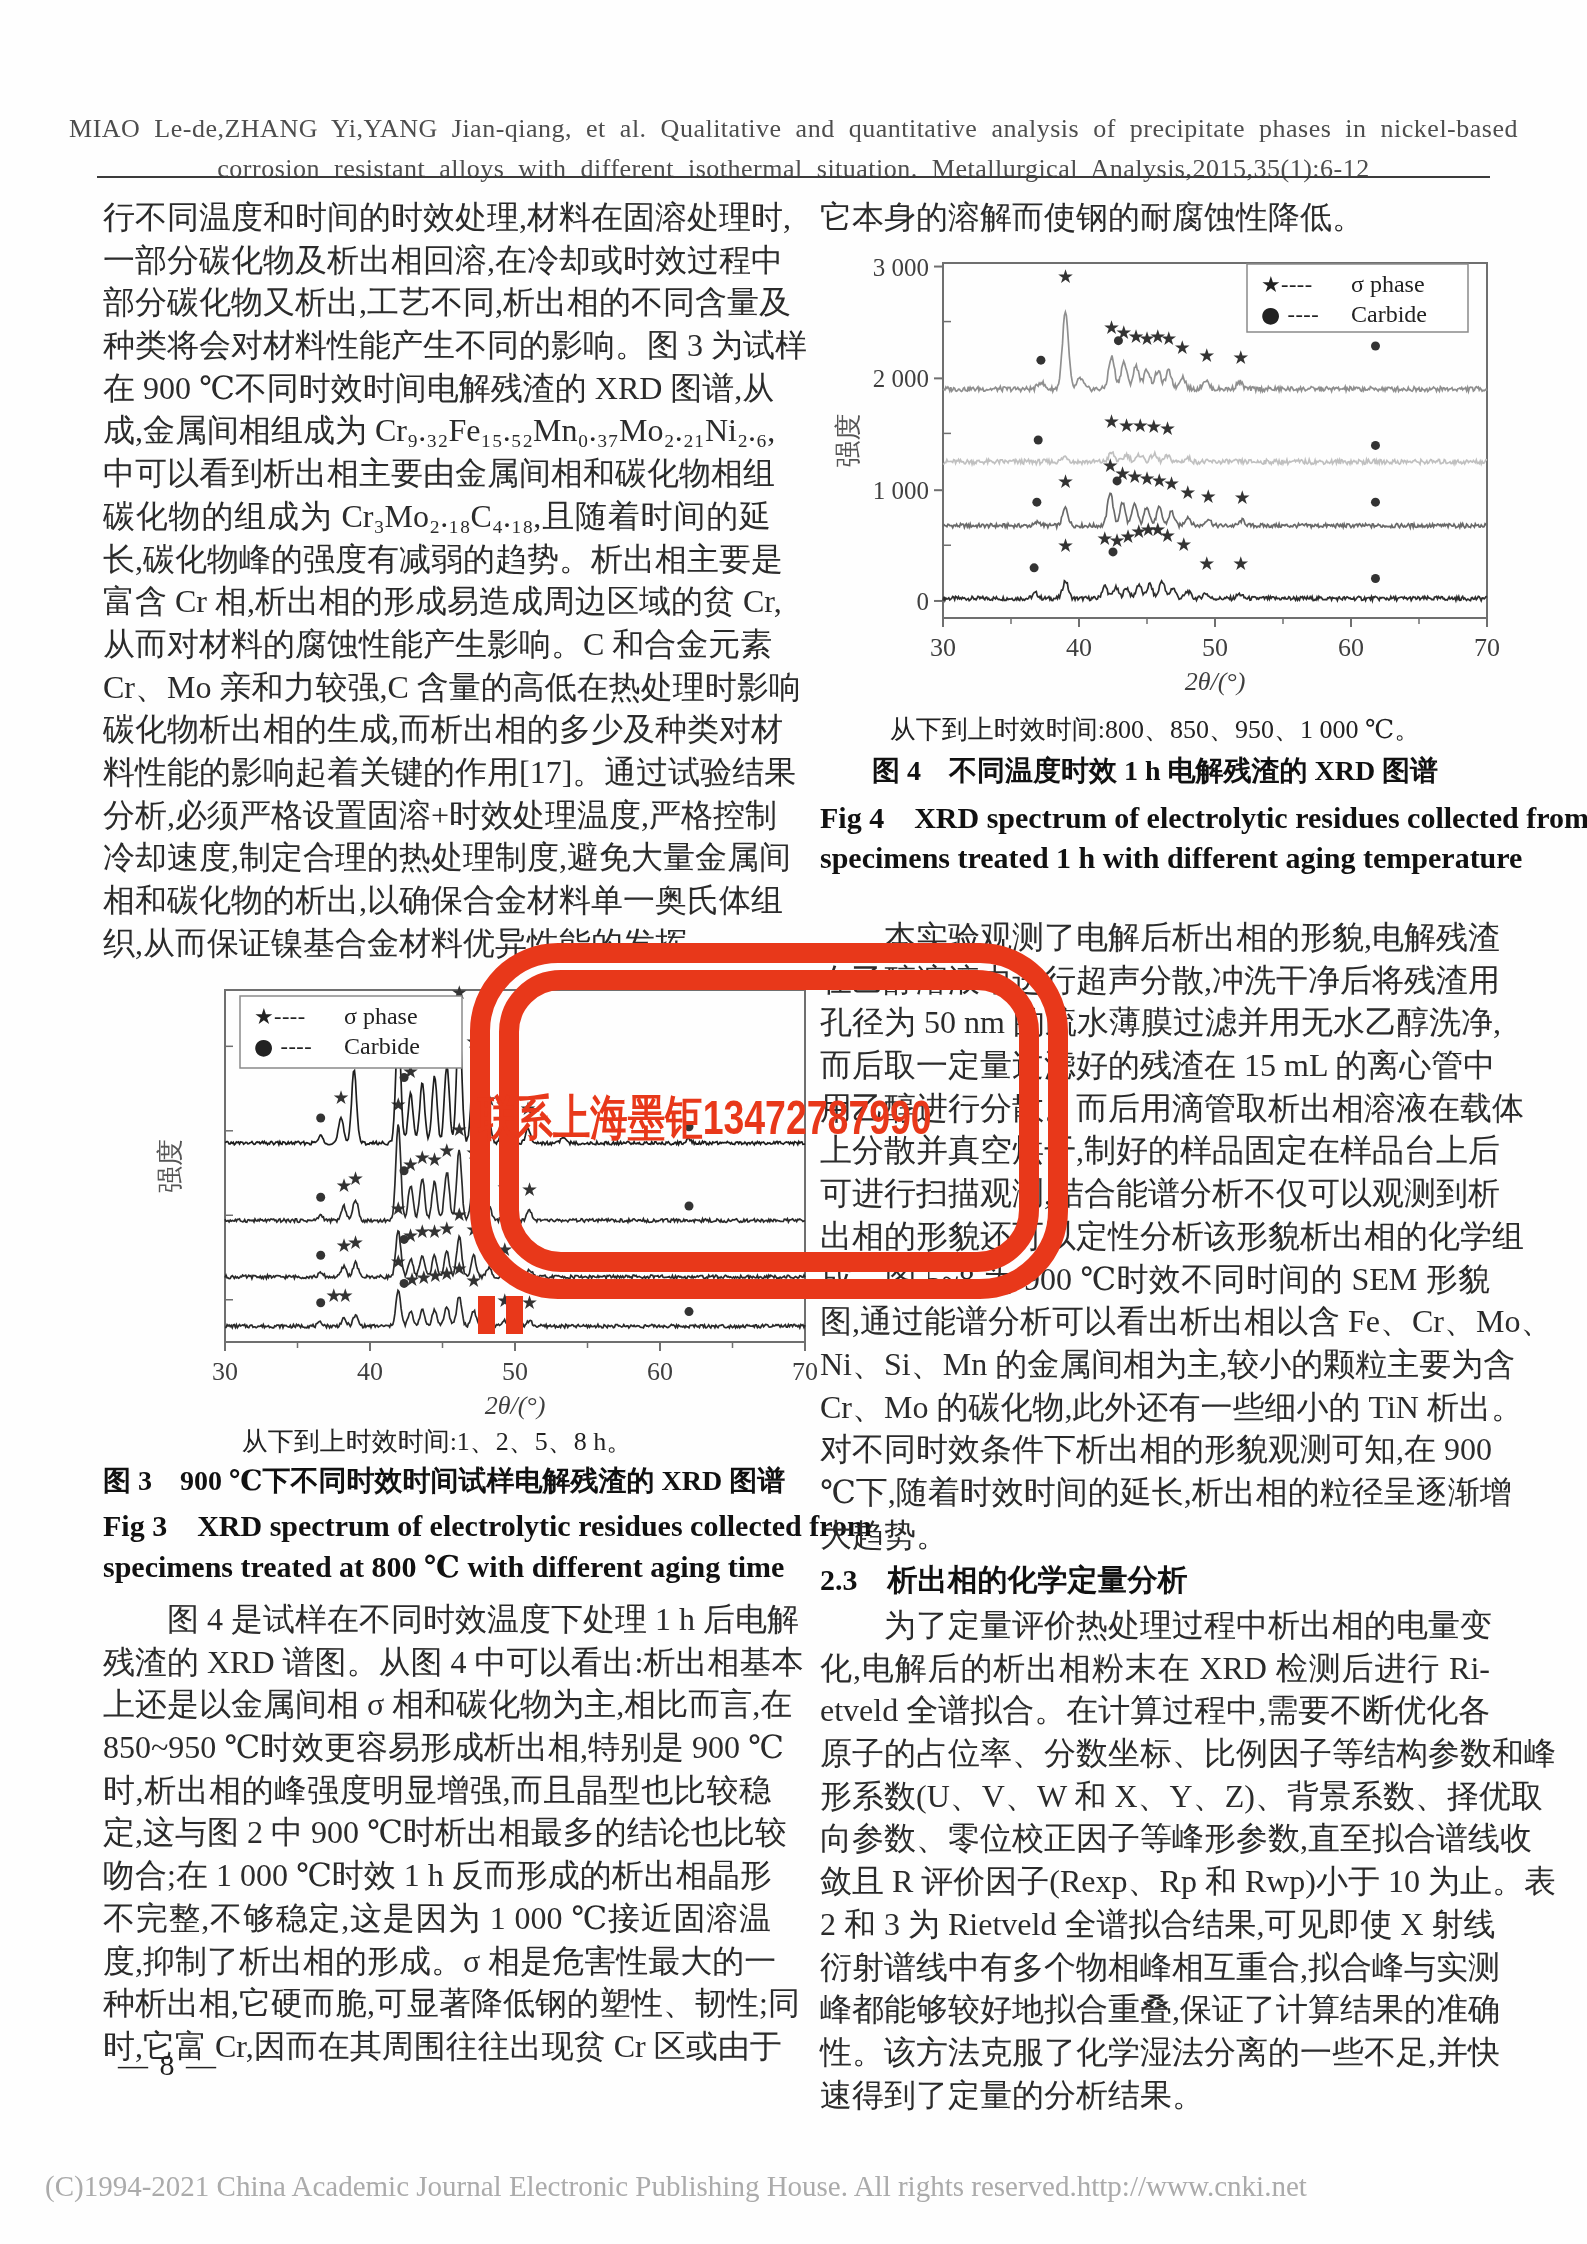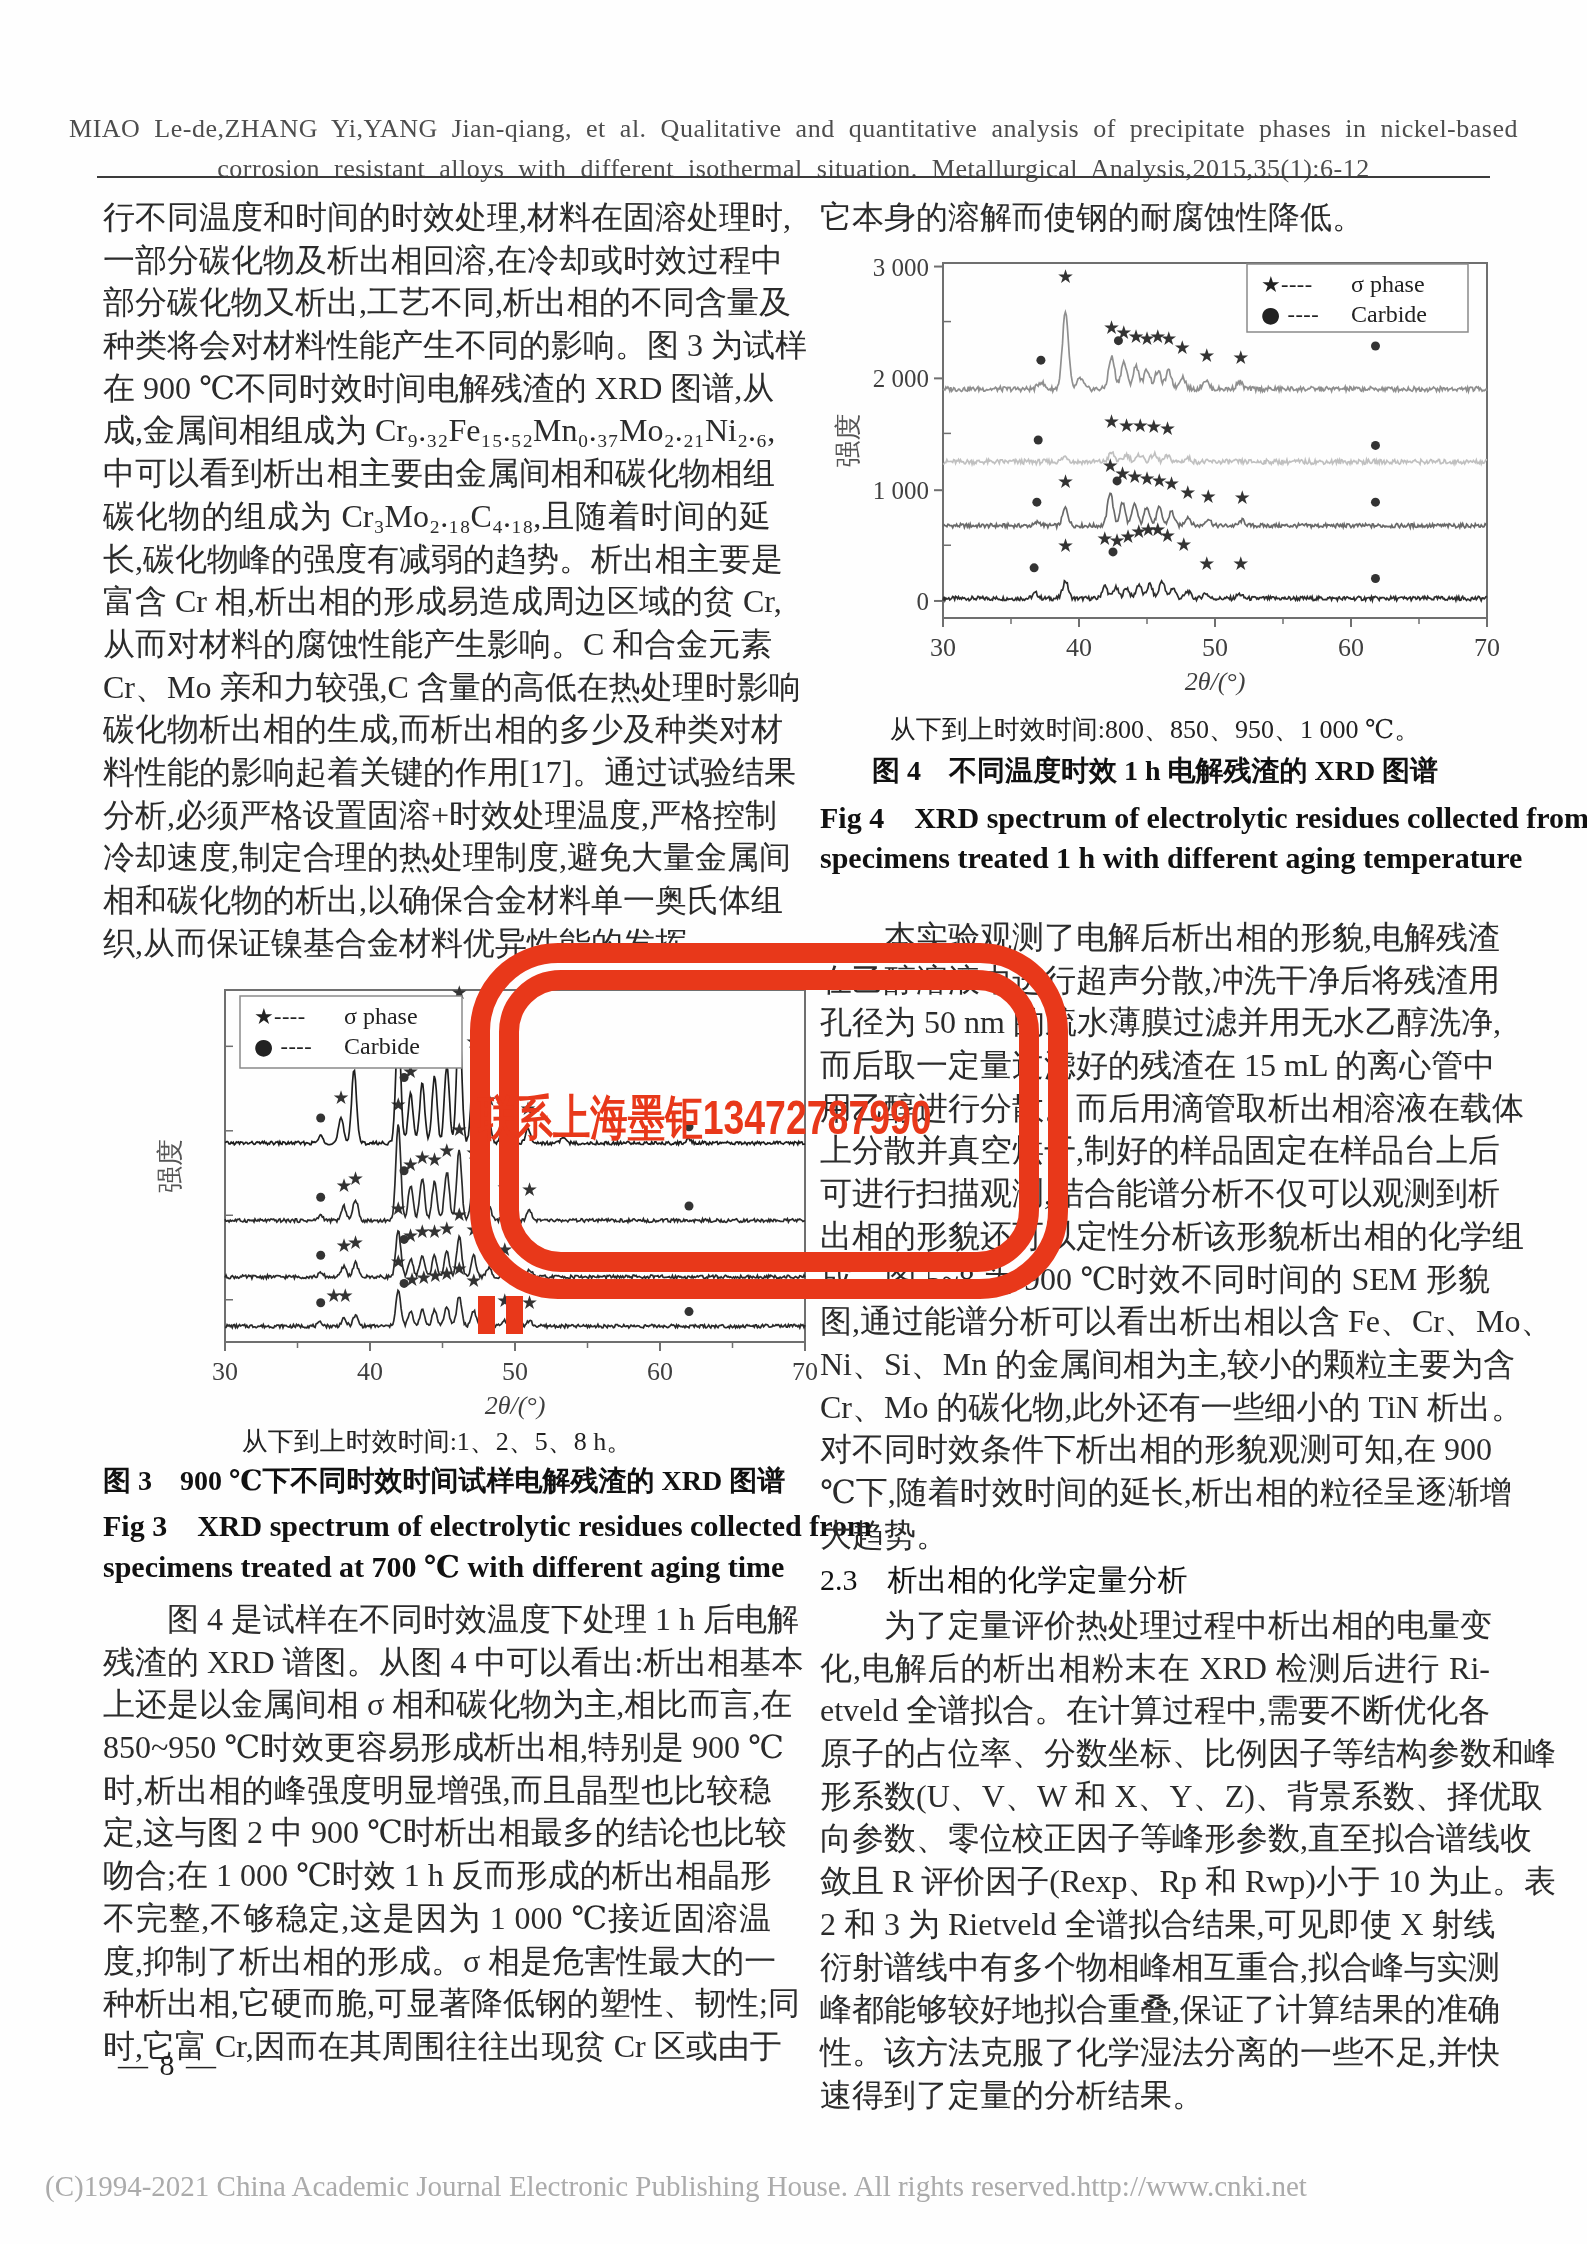--- a/index.html
+++ b/index.html
@@ -23,21 +23,21 @@
   .col-left{left:103px;width:668px;}
   .col-right{left:820px;width:670px;}
   .tl{text-align:justify;text-align-last:justify;height:42.7px;overflow:visible;white-space:nowrap;text-justify:inter-character;}
   .tl-last{text-align-last:left;}
   .plainline{white-space:nowrap;}
   
   .cap{position:absolute;z-index:2;text-align:center;white-space:nowrap;}
   .cap-note{font-size:26px;color:#222;}
   .cap-cn{font-size:28px;font-weight:700;color:#111;}
   .cap-en{font-size:30px;font-weight:700;color:#111;}
-  .section-heading{position:absolute;z-index:2;font-size:30px;font-weight:400;color:#111;white-space:nowrap;}
+  .section-heading{position:absolute;z-index:2;font-size:30px;font-weight:700;color:#111;white-space:nowrap;}
   
   #charts-layer svg{position:absolute;left:0;top:0;z-index:1;}
   
   .stamp{position:absolute;z-index:10;pointer-events:none;}
   .stamp-rect{position:absolute;border-style:solid;box-sizing:border-box;}
   .stamp-bar{position:absolute;}
   .stamp-text{
     position:absolute;font-family:"Liberation Sans","DejaVu Sans",sans-serif;
     font-weight:700;white-space:nowrap;transform-origin:left center;
   }
@@ -264,21 +264,21 @@
       <div class="tl">吻合;在 1 000 ℃时效 1 h 反而形成的析出相晶形</div>
       <div class="tl">不完整,不够稳定,这是因为 1 000 ℃接近固溶温</div>
       <div class="tl">度,抑制了析出相的形成。σ 相是危害性最大的一</div>
       <div class="tl">种析出相,它硬而脆,可显著降低钢的塑性、韧性;同</div>
       <div class="tl tl-last">时,它富 Cr,因而在其周围往往出现贫 Cr 区或由于</div>
     </div>
 
   <div class="cap cap-note" style="left:103px;top:1424px;width:668px">从下到上时效时间:1、2、5、8 h。</div>
   <div class="cap cap-cn" style="left:103px;top:1462px;width:668px">图 3　900 ℃下不同时效时间试样电解残渣的 XRD 图谱</div>
   <div class="cap cap-en" style="left:103px;top:1506px;width:668px">Fig 3　XRD spectrum of electrolytic residues collected from</div>
-  <div class="cap cap-en" style="left:103px;top:1549px;width:668px">specimens treated at 700 ℃  with different aging time</div>
+  <div class="cap cap-en" style="left:103px;top:1549px;width:668px">specimens treated at 800 ℃  with different aging time</div>
 
   <div class="col col-right plainline" style="top:196px">它本身的溶解而使钢的耐腐蚀性降低。</div>
 
   <div class="cap cap-note" style="left:820px;top:712px;width:670px">从下到上时效时间:800、850、950、1 000 ℃。</div>
   <div class="cap cap-cn" style="left:820px;top:752px;width:670px">图 4　不同温度时效 1 h 电解残渣的 XRD 图谱</div>
   <div class="cap cap-en" style="left:820px;top:798px;width:670px">Fig 4　XRD spectrum of electrolytic residues collected from</div>
   <div class="cap cap-en" style="left:820px;top:841px;width:670px">specimens treated 1 h with different aging temperature</div>
 
   <div class="col col-right" style="top:916px">
       <div class="tl">　　本实验观测了电解后析出相的形貌,电解残渣</div>

